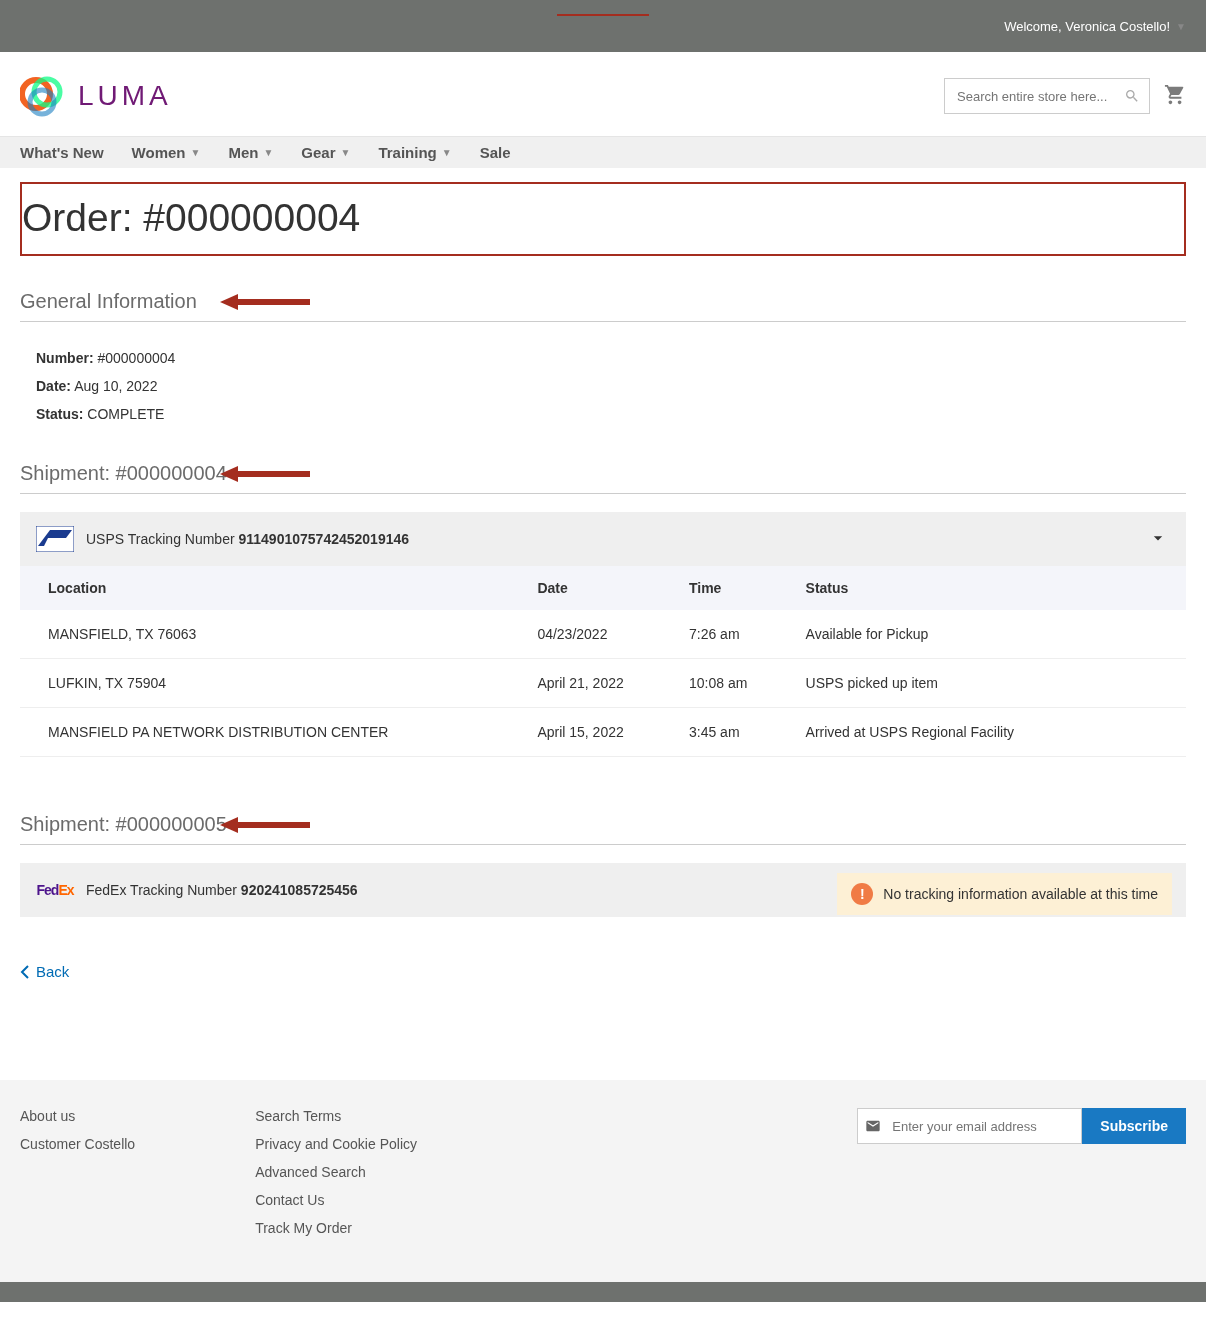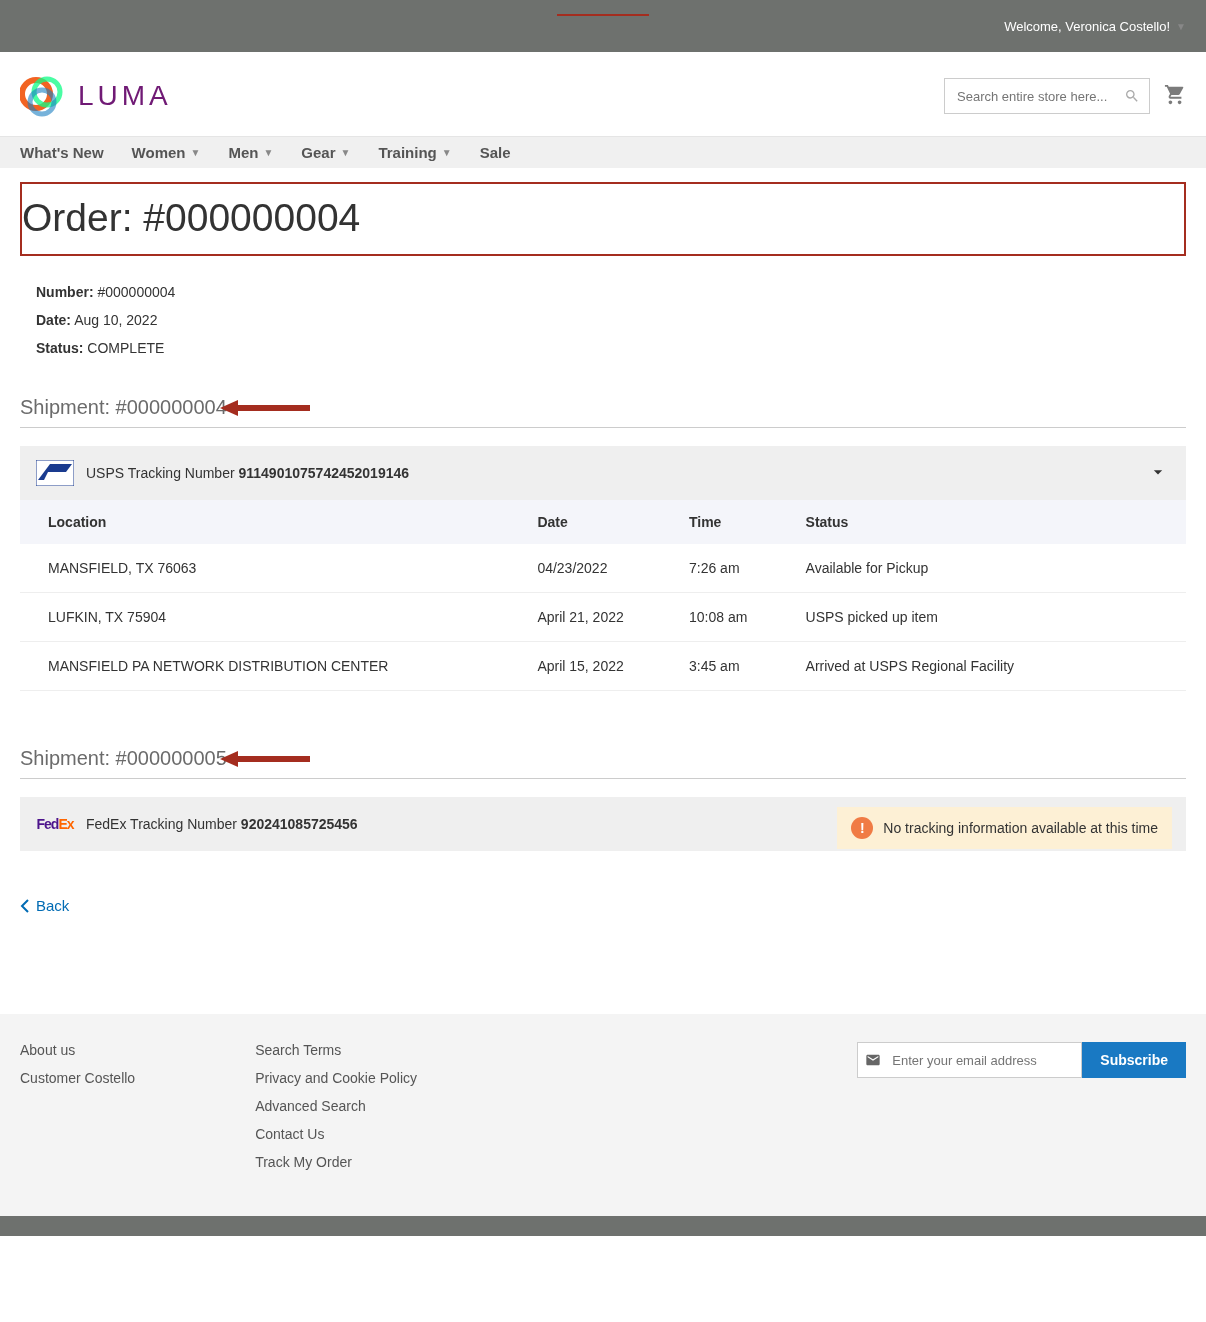--- a/index.html
+++ b/index.html
@@ -111,20 +111,26 @@
       <span>Sale</span>
     </div>
 </div>
 
 <div class="main">
 
   <div class="page-title-box">
     <h1 class="page-title">Order: #000000004</h1>
   </div>
 
+  <h2 class="section-title">
+    <span>General Information</span>
+    <svg class="arrow-annot" width="90" height="20">
+        <polygon points="0,10 18,2 18,7 90,7 90,13 18,13 18,18" fill="#a42d1f"></polygon>
+      </svg>
+  </h2>
   <div class="info-list">
     <div class="info-row"><strong>Number:</strong> <span>#000000004</span></div>
     <div class="info-row"><strong>Date:</strong> <span>Aug 10, 2022</span></div>
     <div class="info-row"><strong>Status:</strong> <span>COMPLETE</span></div>
   </div>
 
   <h2 class="section-title">
     <span>Shipment: #000000004</span>
     <svg class="arrow-annot-2" width="90" height="20">
         <polygon points="0,10 18,2 18,7 90,7 90,13 18,13 18,18" fill="#a42d1f"></polygon>

